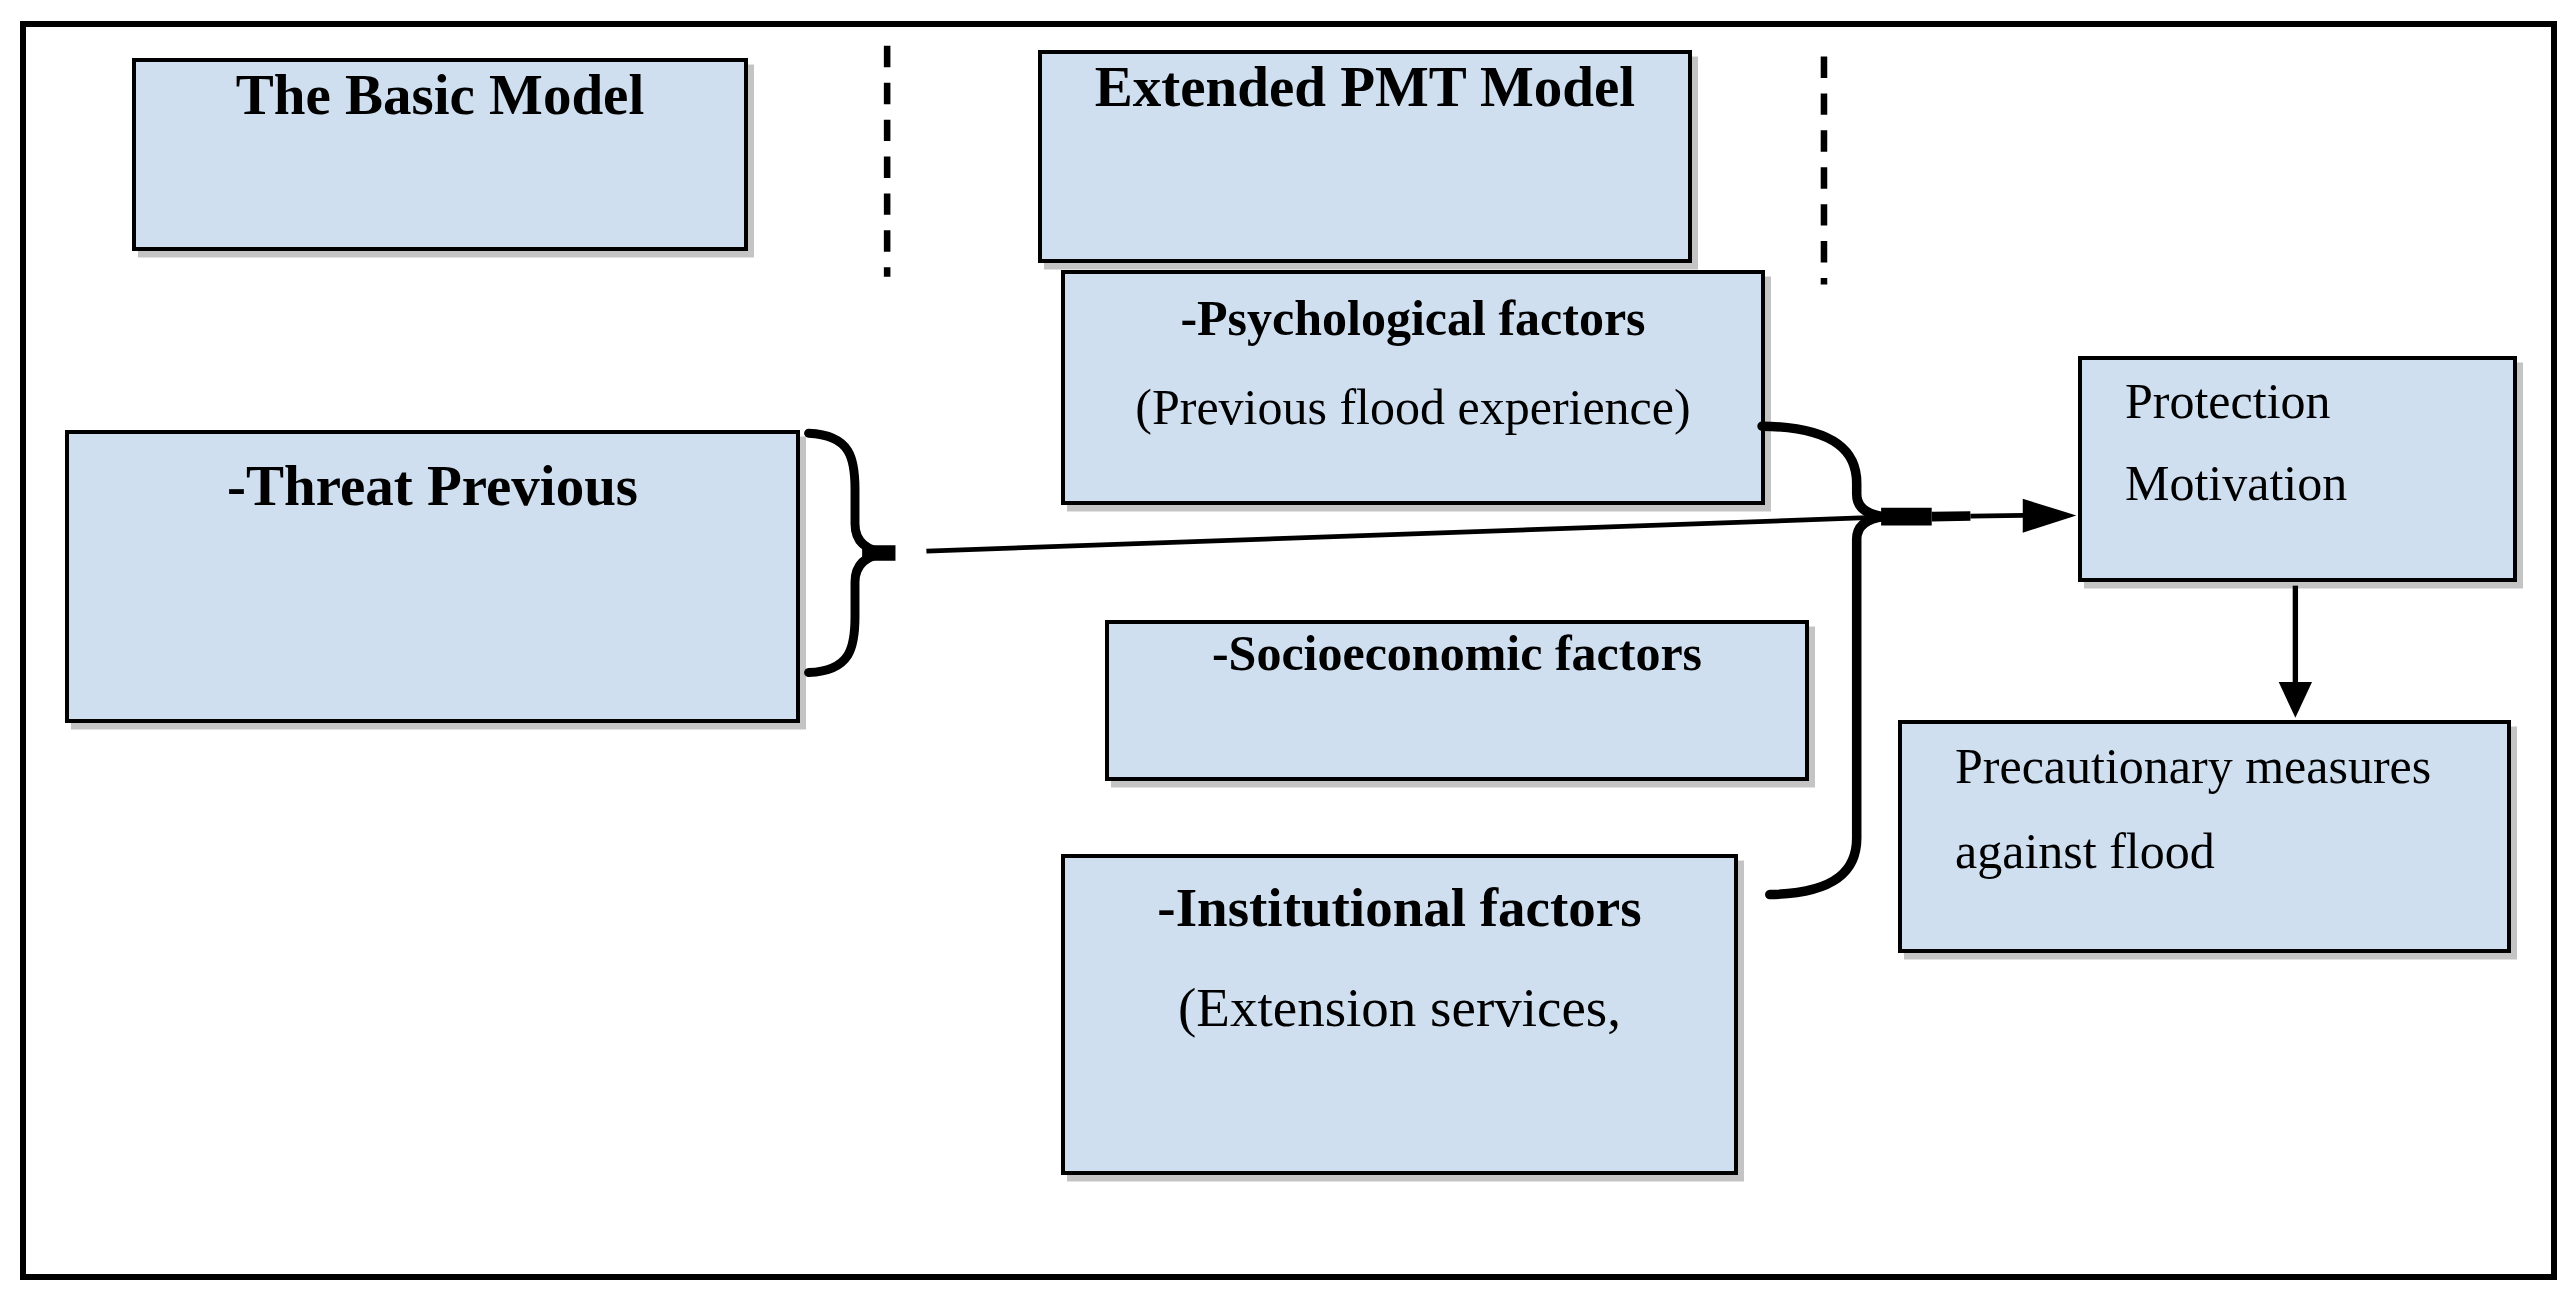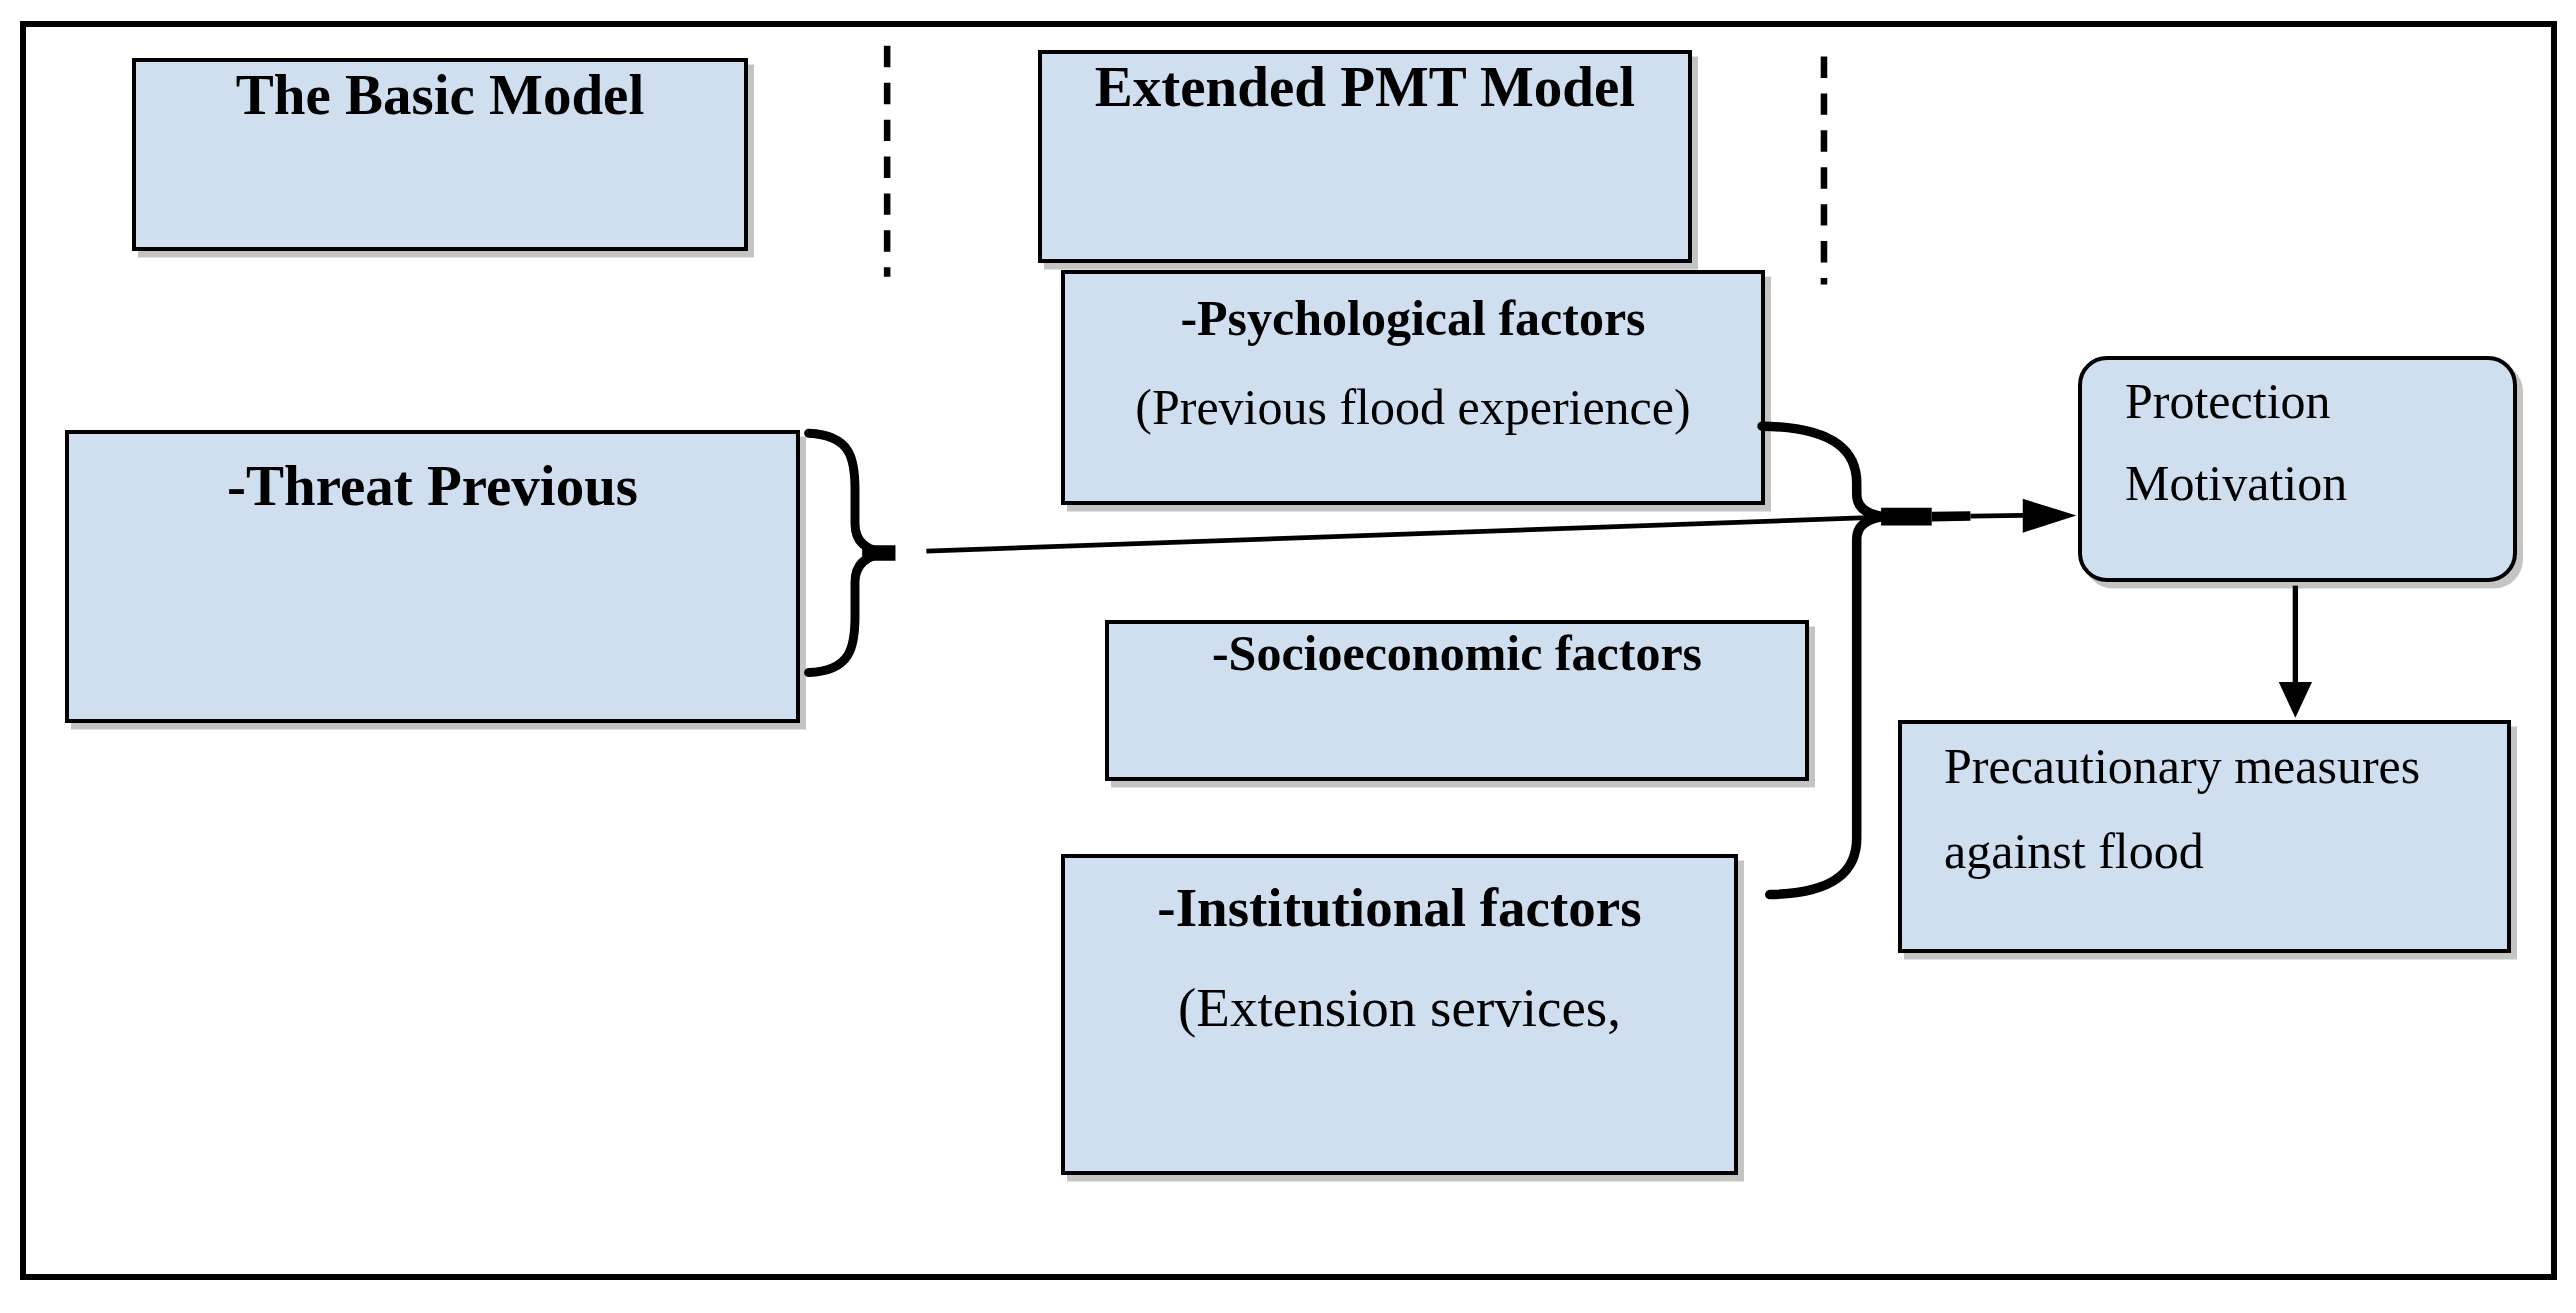--- a/index.html
+++ b/index.html
@@ -19,22 +19,22 @@
     text-align:center;box-sizing:border-box;
   }
   .box .b{font-weight:bold;}
   .titlebox{font-weight:bold;font-size:57px;}
   #box-basic{left:132px;top:58px;width:616px;height:193px;}
   #box-extended{left:1038px;top:50px;width:654px;height:213px;}
   #box-appraisal{left:65px;top:430px;width:735px;height:293px;font-size:57px;line-height:104px;font-weight:bold;}
   #box-psych{left:1061px;top:270px;width:704px;height:235px;font-size:50px;line-height:89px;}
   #box-socio{left:1061px;top:620px;width:704px;height:161px;font-size:50px;font-weight:bold;margin-left:44px;}
   #box-inst{left:1061px;top:854px;width:677px;height:321px;font-size:55px;line-height:100px;}
-  #box-protection{left:2078px;top:356px;width:439px;height:226px;font-size:50px;line-height:82px;align-items:flex-start;padding-left:43px;text-align:left;border-radius:29px;}
-  #box-precaution{left:1898px;top:720px;width:613px;height:233px;font-size:50px;line-height:85px;align-items:flex-start;padding-left:42px;text-align:left;}
+  #box-protection{left:2078px;top:356px;width:439px;height:226px;font-size:50px;line-height:82px;align-items:flex-start;padding-left:43px;text-align:left;}
+  #box-precaution{left:1898px;top:720px;width:613px;height:233px;font-size:50px;line-height:85px;align-items:flex-start;padding-left:53px;text-align:left;}
   svg.overlay{position:absolute;left:0;top:0;pointer-events:none;}
 </style>
 </head>
 <body>
 
 <div class="frame"></div>
 
 <div class="box titlebox" id="box-basic">
   <span>The Basic Model</span>
 </div>

